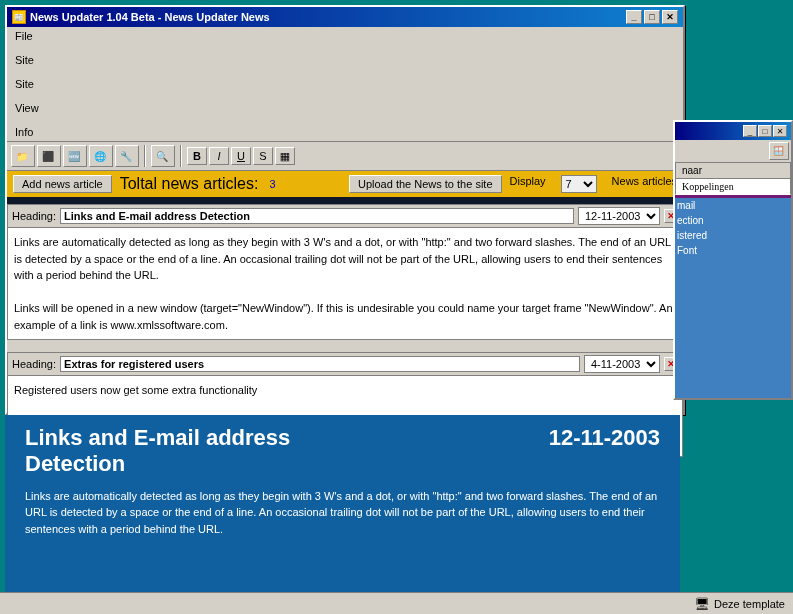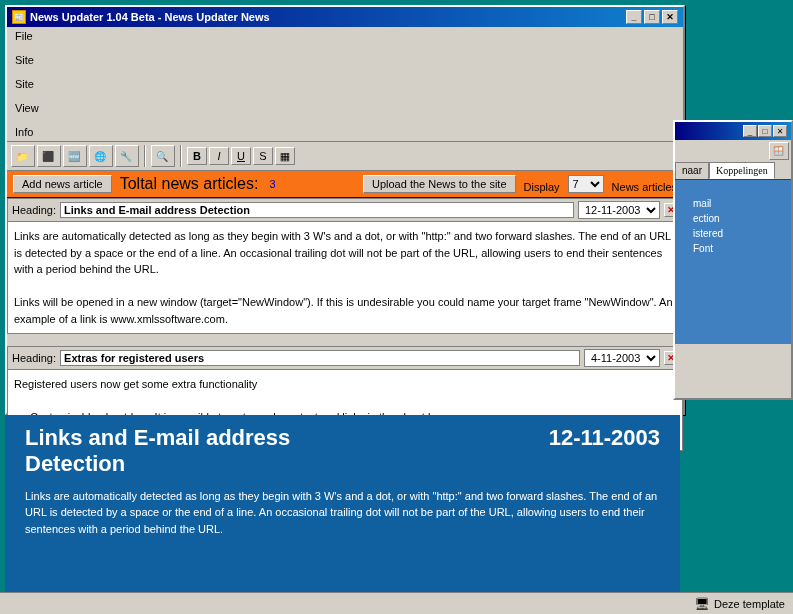--- a/index.html
+++ b/index.html
@@ -120,26 +120,26 @@
     .tool-separator {
       width: 2px;
       height: 22px;
       background: #808080;
       margin: 0 3px;
       border-right: 1px solid #fff;
     }
 
     
     .action-bar {
-      background: #f97316;
+      background: #eab308;
       padding: 4px 6px;
       display: flex;
       align-items: center;
       gap: 8px;
-      border-bottom: 1px solid #0f172a;
+      border-bottom: 7px solid #0f172a;
     }
 
     .action-btn {
       background: #d4d0c8;
       border: 1px solid #ffffff;
       border-right-color: #808080;
       border-bottom-color: #808080;
       padding: 2px 8px;
       font-size: 11px;
       cursor: pointer;
@@ -161,22 +161,22 @@
       border-right-color: #808080;
       border-bottom-color: #808080;
       padding: 2px 8px;
       font-size: 11px;
       cursor: pointer;
       margin-left: auto;
     }
 
     .display-section {
       display: flex;
-      align-items: flex-end;
-      gap: 8px;
+      align-items: flex-start;
+      gap: 15px;
       font-size: 11px;
     }
 
     .display-select {
       width: 36px;
       height: 18px;
       font-size: 11px;
       border: 1px solid #808080;
     }
 
@@ -301,43 +301,44 @@
       border-right-color: #808080;
       border-bottom-color: #808080;
       font-size: 9px;
       display: flex;
       align-items: center;
       justify-content: center;
     }
 
     .nav-tabs {
       display: flex;
-      border-bottom: 1px solid #701a75;
+      border-bottom: 3px solid #701a75;
       font-size: 10px;
+      flex-direction: column;
     }
 
     .nav-tab {
       padding: 2px 6px;
       background: #d4d0c8;
       border: 1px solid #808080;
       border-bottom: none;
       cursor: pointer;
       font-size: 10px;
     }
 
     .nav-tab.active {
       background: white;
       border-bottom: 1px solid white;
       font-family: Liberation Serif, serif;
     }
 
     .side-content {
       background: #4080c0;
-      height: 164px;
-      padding: 16px;
+      height: 200px;
+      padding: 0;
       font-size: 10px;
       color: white;
     }
 
     .side-item {
       padding: 2px;
       color: white;
       font-size: 10px;
     }
 

